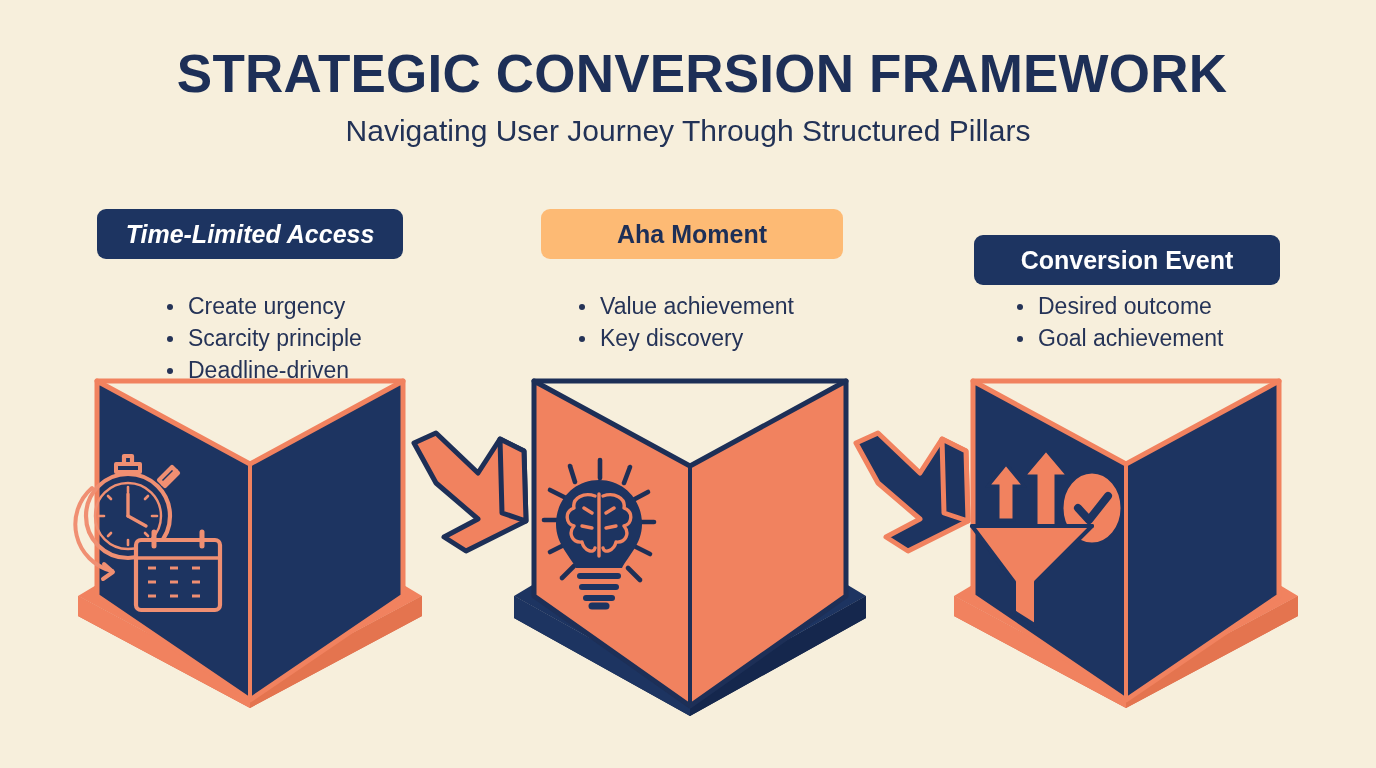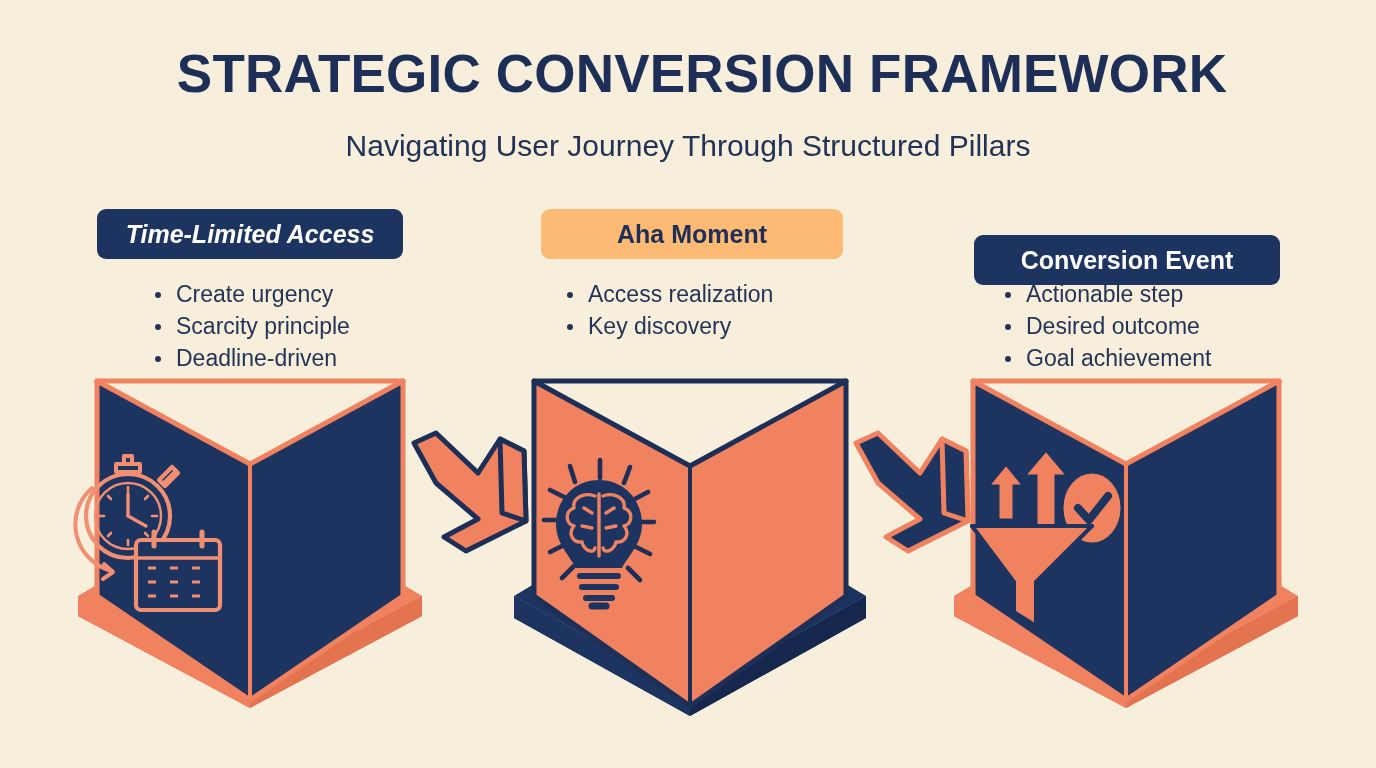--- a/index.html
+++ b/index.html
@@ -33,21 +33,21 @@
     font-weight: bold;
     letter-spacing: 0.2px;
     color: #1d2f57;
     line-height: 1.08;
     white-space: nowrap;
     padding-left: 14px;
   }
   .subtitle {
     position: absolute;
     left: 0;
-    top: 128px;
+    top: 113px;
     width: 1376px;
     text-align: center;
     font-size: 30px;
     font-weight: normal;
     color: #223256;
     line-height: 1.2;
     white-space: nowrap;
   }
 
   
@@ -92,21 +92,21 @@
     left: 78px;
     width: 306px;
     background: #1d3461;
     color: #ffffff;
     margin-top: 26px;
   }
 
   .bullets {
     position: absolute;
     top: 274px;
-    margin: 4px;
+    margin: 16px;
     padding: 0;
     list-style: none;
     font-size: 23px;
     color: #253357;
     line-height: 32px;
   }
   .p1 .bullets { left: 128px; }
   .p2 .bullets { left: 560px; }
   .p3 .bullets { left: 998px; }
   .bullets li {
@@ -230,21 +230,21 @@
         <path d="M100 14 L124 26 L126 96 L102 88 Z" fill="#f1825f" stroke="#1d2f57" stroke-width="5" stroke-linejoin="round"></path>
       </g>
     </svg>
   </div>
 
   <div class="pillar p2">
 
     <div class="badge">Aha Moment</div>
 
     <ul class="bullets" style="left:102px;">
-      <li>Access realization</li>
+      <li>Value achievement</li>
       <li>Key discovery</li>
     </ul>
 
     <div class="boxart">
       <svg width="460" height="360" viewBox="0 0 460 360">
 
         <g>
           <path d="M56 228 L56 250 L232 348 L408 250 L408 228 L232 326 Z" fill="#13254a"></path>
           <path d="M56 228 L76 216 L232 302 L388 216 L408 228 L232 326 Z" fill="#1d3461"></path>
           <path d="M56 228 L232 326 L232 348 L56 250 Z" fill="#1d3461"></path>
@@ -302,21 +302,20 @@
         <path d="M100 14 L124 26 L126 96 L102 88 Z" fill="#1d3461" stroke="#f1825f" stroke-width="5" stroke-linejoin="round"></path>
       </g>
     </svg>
   </div>
 
   <div class="pillar p3">
 
     <div class="badge">Conversion Event</div>
 
     <ul class="bullets" style="left:102px;">
-      <li>Actionable step</li>
       <li>Desired outcome</li>
       <li>Goal achievement</li>
     </ul>
 
     <div class="boxart">
       <svg width="460" height="360" viewBox="0 0 460 360">
 
         <g>
           <path d="M58 228 L58 248 L230 340 L402 248 L402 228 L230 320 Z" fill="#d96a4c"></path>
           <path d="M58 228 L78 216 L230 300 L382 216 L402 228 L230 320 Z" fill="#f1825f"></path>

